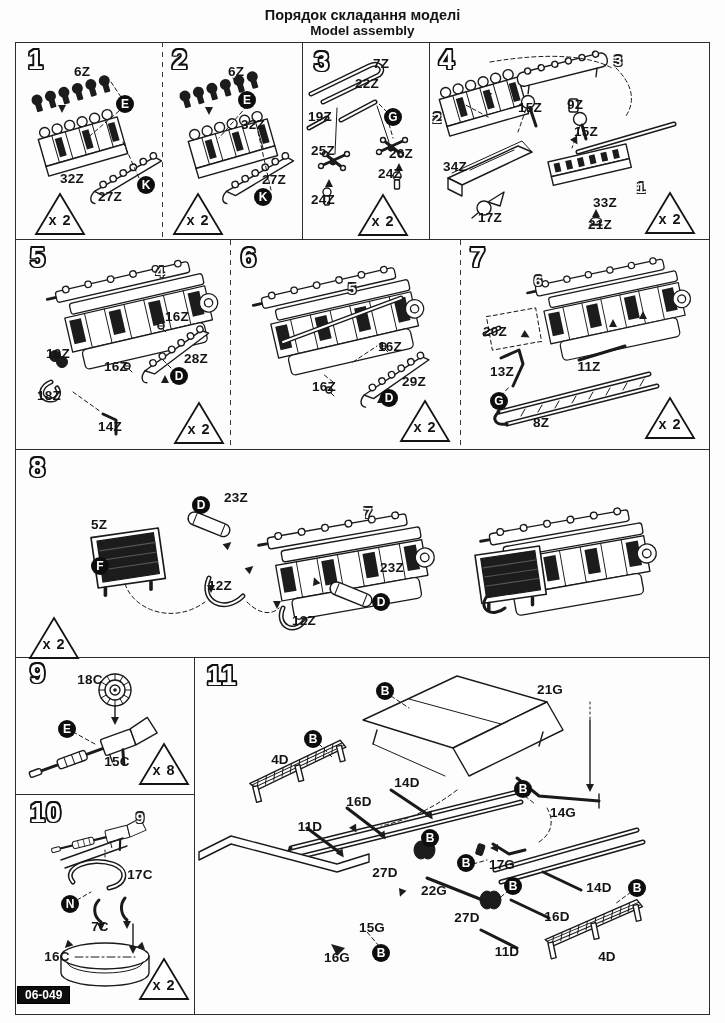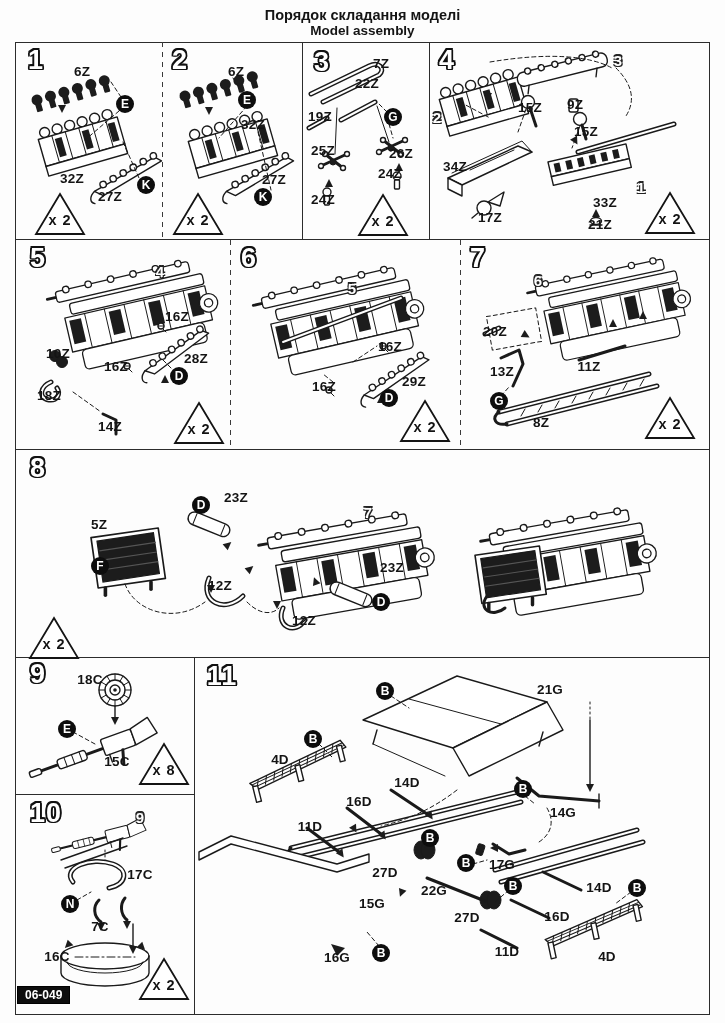--- a/index.html
+++ b/index.html
@@ -654,21 +654,21 @@
     <span class="lbl" style="left:164px;top:143px">16D</span>
     <span class="lbl" style="left:115px;top:168px">11D</span>
     <span class="co" style="left:328px;top:131px">B</span>
     <span class="lbl" style="left:368px;top:154px">14G</span>
     <span class="co" style="left:235px;top:180px">B</span>
     <span class="lbl" style="left:190px;top:214px">27D</span>
     <span class="co" style="left:271px;top:205px">B</span>
     <span class="lbl" style="left:307px;top:206px">17G</span>
     <span class="lbl" style="left:239px;top:232px">22G</span>
     <span class="lbl" style="left:272px;top:259px">27D</span>
-    <span class="lbl" style="left:177px;top:245px">15G</span>
+    <span class="lbl" style="left:177px;top:269px">15G</span>
     <span class="co" style="left:318px;top:228px">B</span>
     <span class="lbl" style="left:142px;top:299px">16G</span>
     <span class="co" style="left:186px;top:295px">B</span>
     <span class="lbl" style="left:404px;top:229px">14D</span>
     <span class="co" style="left:442px;top:230px">B</span>
     <span class="lbl" style="left:362px;top:258px">16D</span>
     <span class="lbl" style="left:312px;top:293px">11D</span>
     <span class="lbl" style="left:412px;top:298px">4D</span>
   </div>
 

